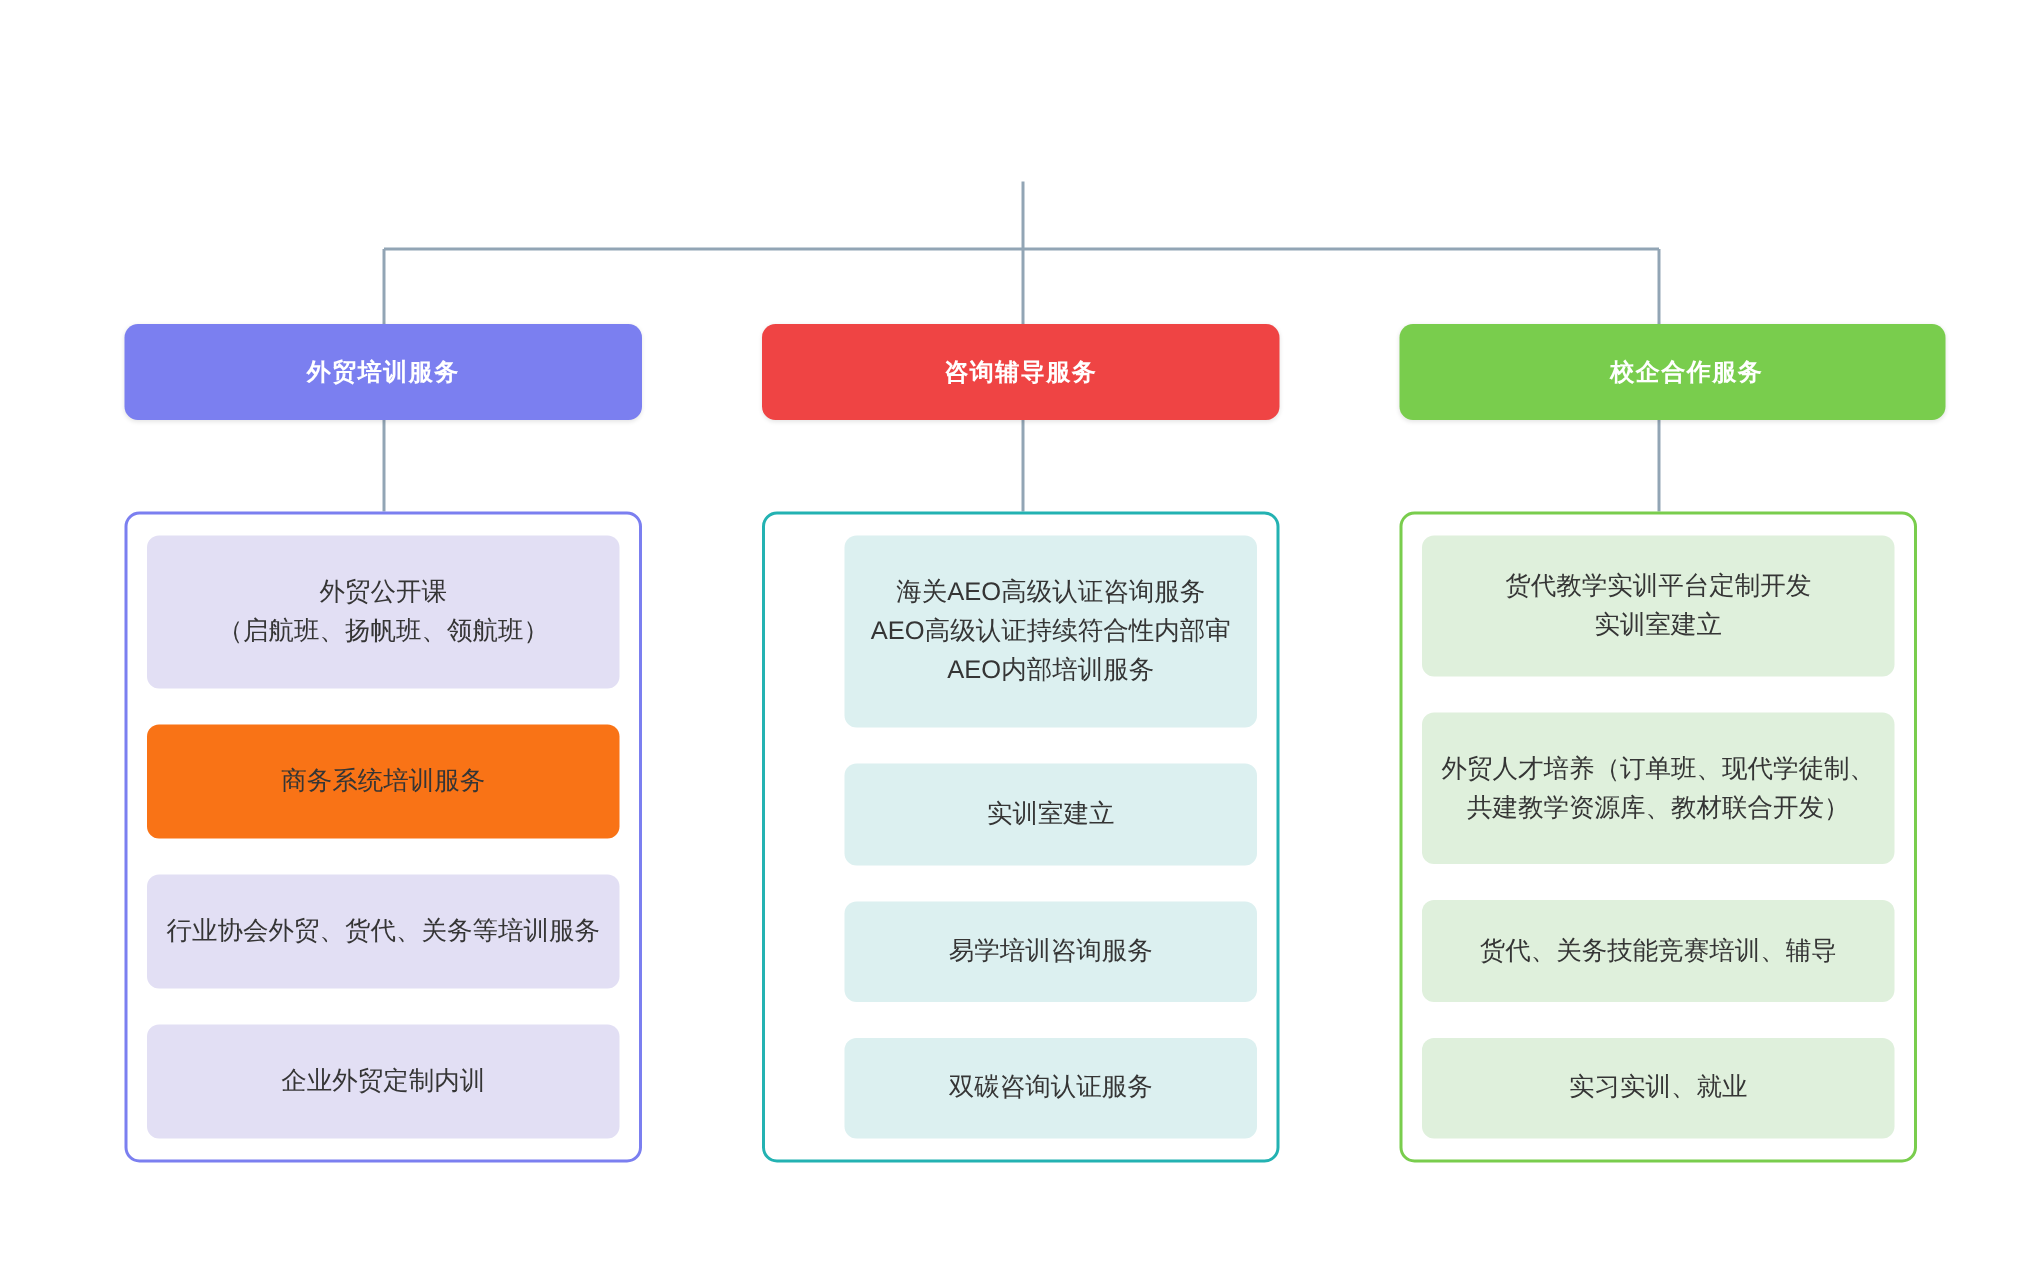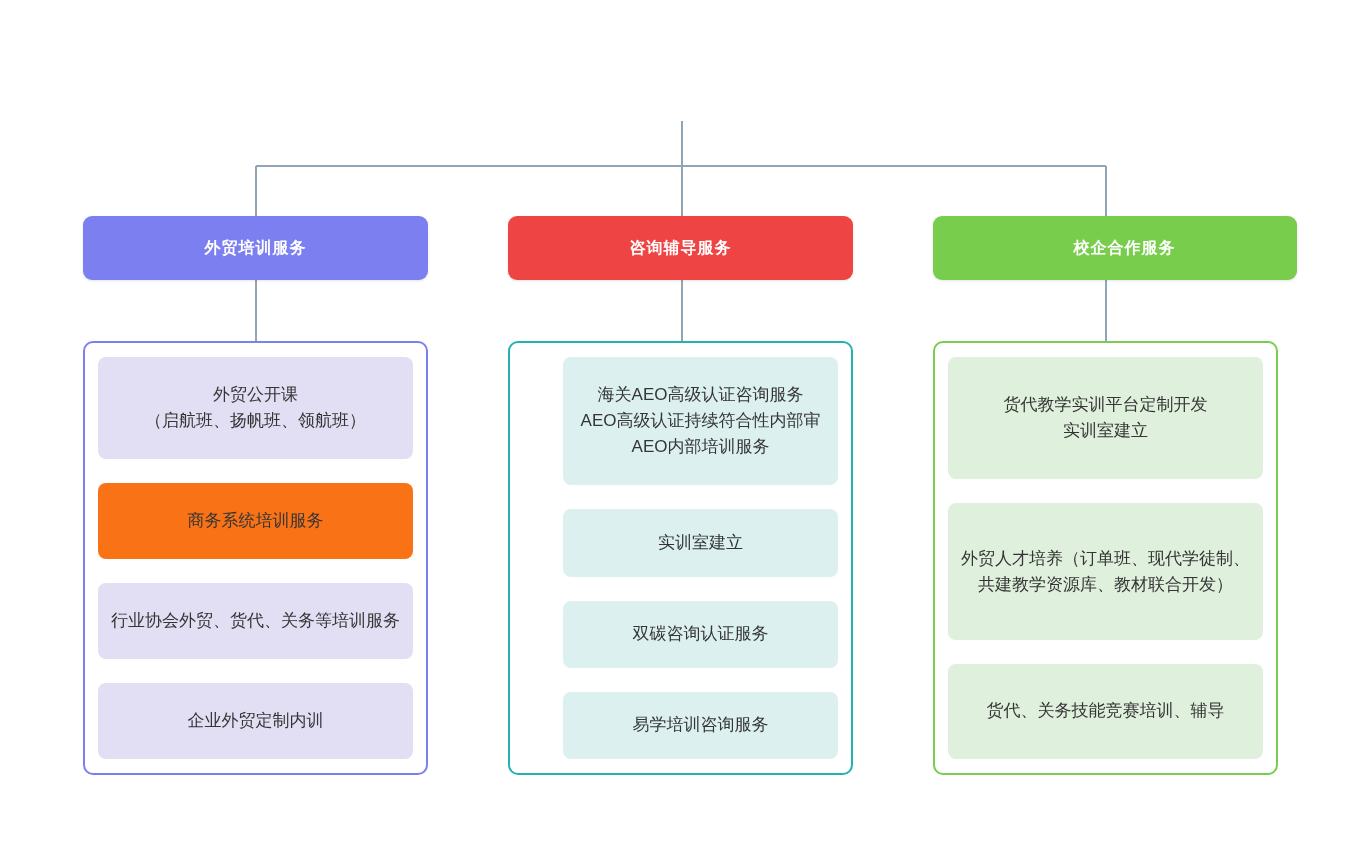--- a/index.html
+++ b/index.html
@@ -171,30 +171,31 @@
 
   <div class="column col-1">
     <div class="branch-header" style="background: #ef4444;">
       <span>咨询辅导服务</span>
     </div>
     <div class="items-container" style="border-color: rgb(35, 178, 178);">
       <div class="item-card" style="background: rgb(220, 240, 240);">海关AEO高级认证咨询服务
 AEO高级认证持续符合性内部审
 AEO内部培训服务</div>
       <div class="item-card" style="background: rgb(220, 240, 240);">实训室建立</div>
+      <div class="item-card" style="background: rgb(220, 240, 240);">易学培训咨询服务</div>
       <div class="item-card" style="background: rgb(220, 240, 240);">双碳咨询认证服务</div>
-      <div class="item-card" style="background: rgb(220, 240, 240);">易学培训咨询服务</div>
     </div>
   </div>
 
   <div class="column col-2">
     <div class="branch-header" style="background: rgb(121, 205, 77);">
       <span>校企合作服务</span>
     </div>
     <div class="items-container" style="border-color: rgb(121, 205, 77);">
       <div class="item-card" style="background: rgb(223, 240, 220);">货代教学实训平台定制开发
 实训室建立</div>
       <div class="item-card" style="background: rgb(223, 240, 220);">外贸人才培养（订单班、现代学徒制、共建教学资源库、教材联合开发）</div>
       <div class="item-card" style="background: rgb(223, 240, 220);">货代、关务技能竞赛培训、辅导</div>
+      <div class="item-card" style="background: rgb(223, 240, 220);">实习实训、就业</div>
     </div>
   </div>
 
 </div>
 
 </body></html>

